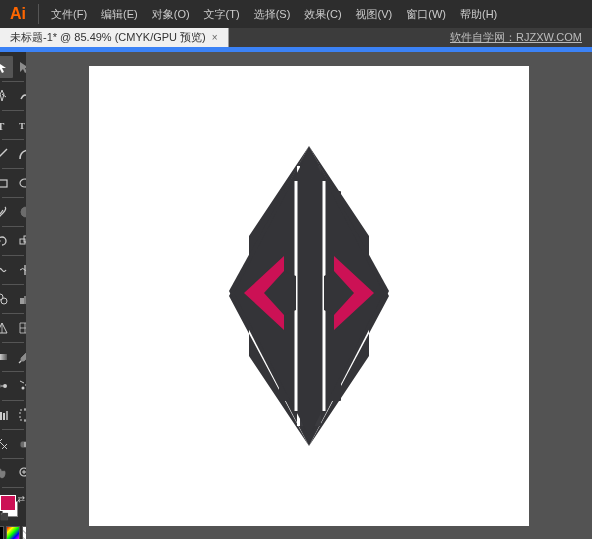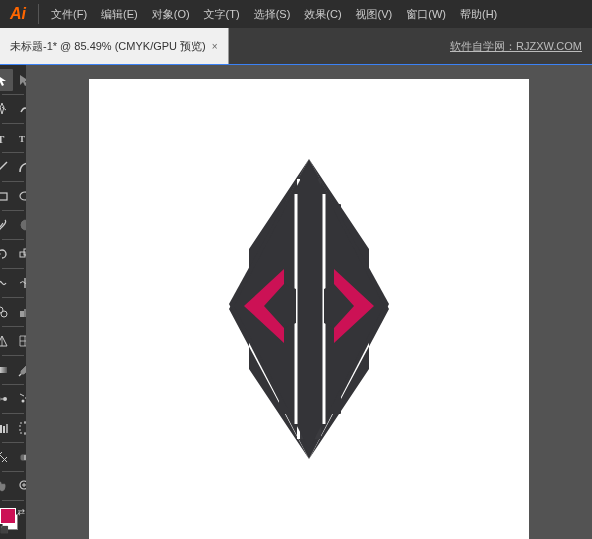--- a/index.html
+++ b/index.html
@@ -19,43 +19,42 @@
       background: #2d2d2d;
       height: 28px;
       padding: 0 4px;
       gap: 2px;
     }
     #ai-logo {
       color: #ff6600;
       font-weight: bold;
       font-size: 16px;
       padding: 0 6px;
-      font-style: italic;
     }
     .menu-separator-v {
       width: 1px;
       height: 20px;
       background: #555;
       margin: 0 4px;
     }
     .menu-item {
       color: #ccc;
       font-size: 11px;
       padding: 2px 6px;
       cursor: pointer;
       white-space: nowrap;
     }
 
     
     #tab-bar {
       display: flex;
       align-items: center;
       background: #3c3c3c;
-      height: 37px;
-      border-bottom: 1px solid #3b82f6;
+      height: 24px;
+      border-bottom: 5px solid #3b82f6;
     }
     .tab-active {
       background: #f0f0f0;
       color: #333;
       padding: 3px 10px;
       font-size: 11px;
       height: 100%;
       display: flex;
       align-items: center;
       gap: 6px;

